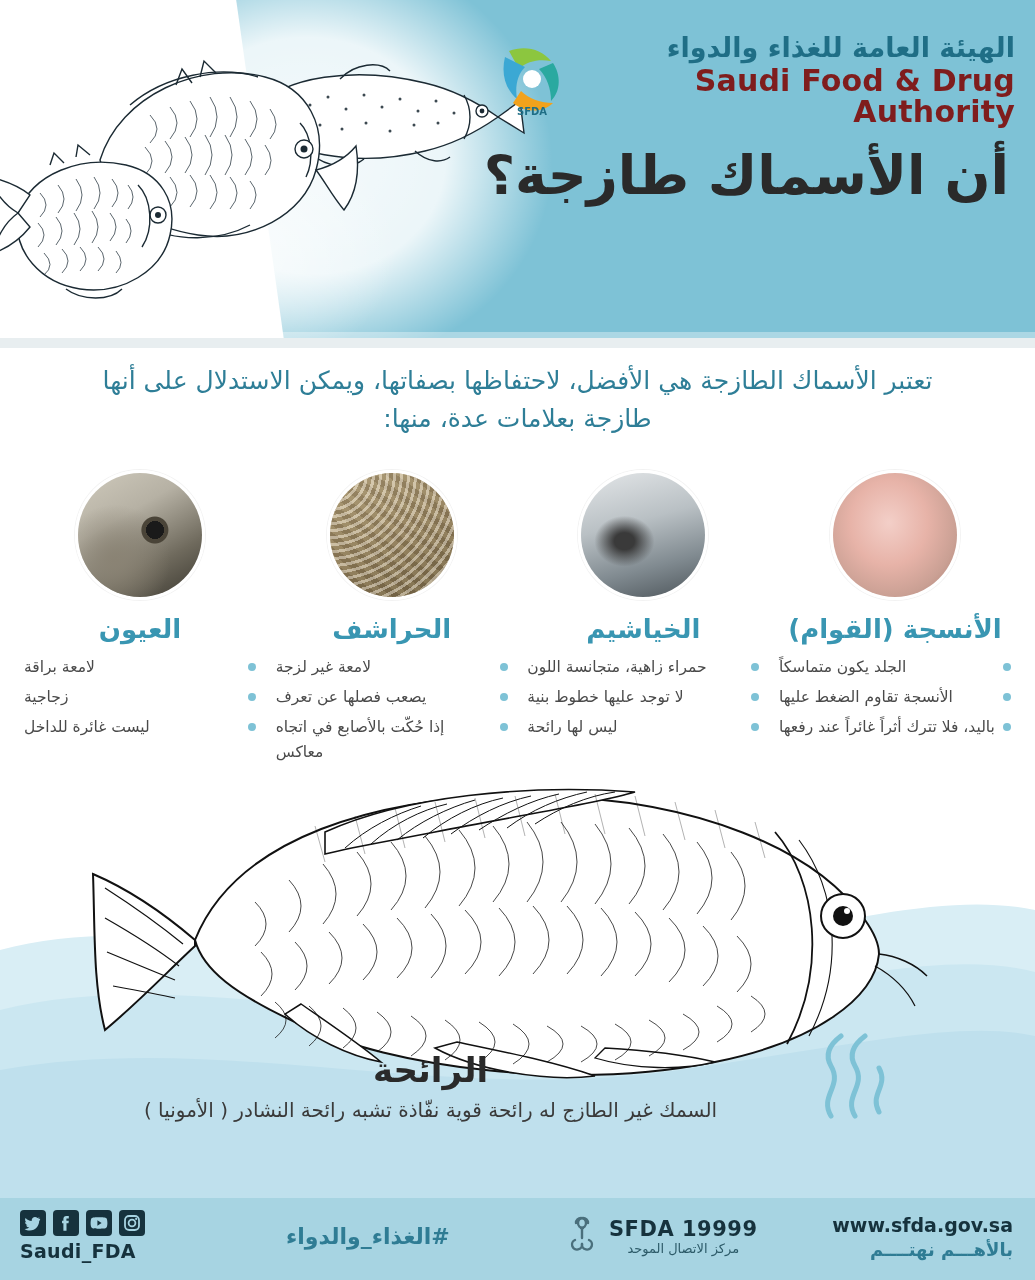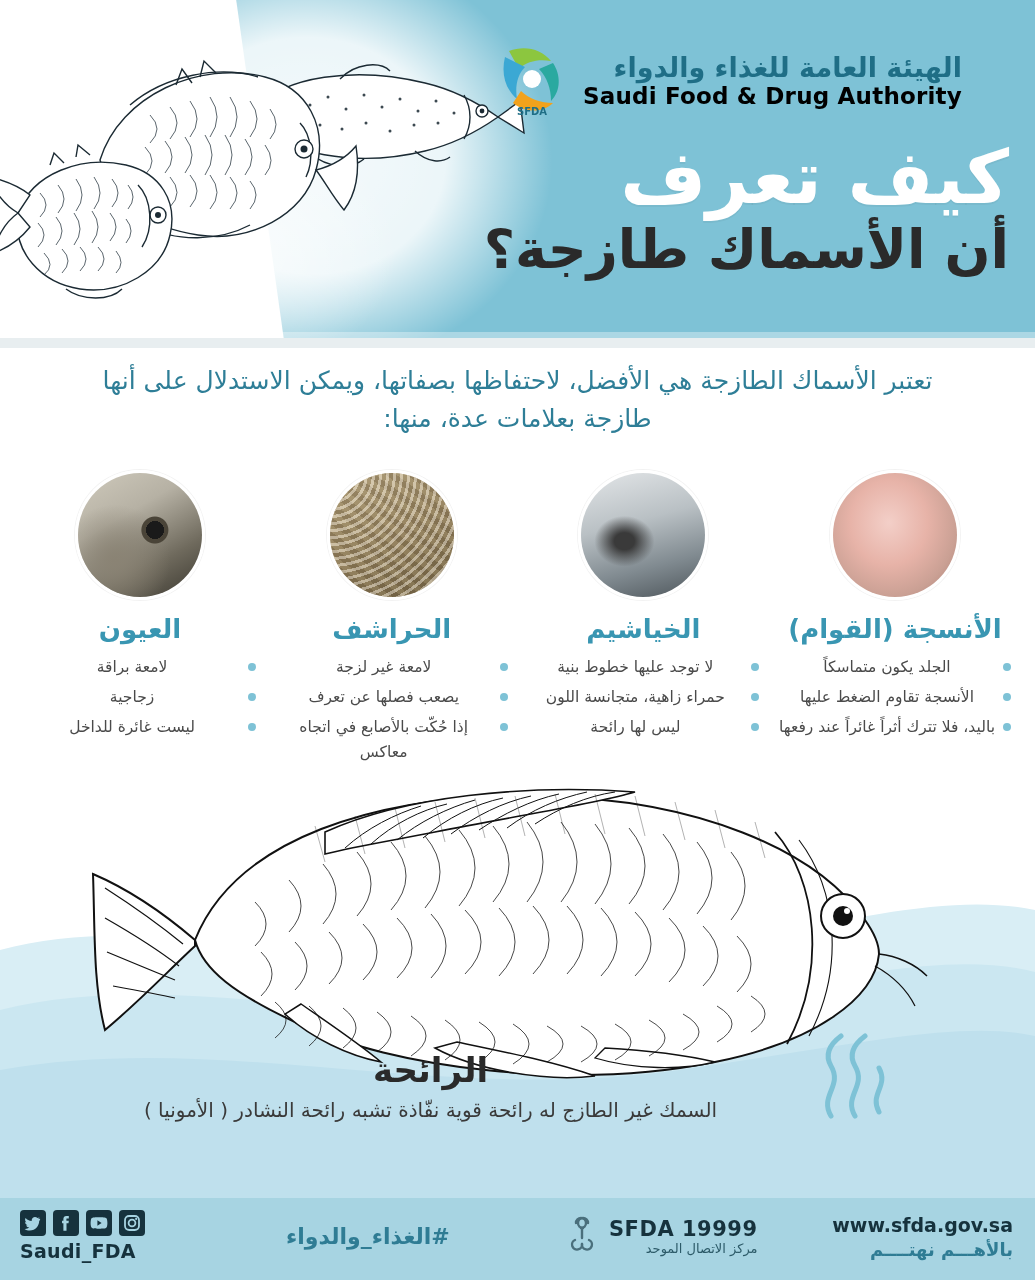--- a/index.html
+++ b/index.html
@@ -54,21 +54,21 @@
   .logo-block {
     position: absolute; right: 20px; top: 36px; width: 520px; height: 90px;
     display: flex; align-items: center; justify-content: flex-end; gap: 14px;
   }
   .logo-text { text-align: right; line-height: 1.05; }
   .logo-ar {
     font-size: 27px; font-weight: bold; color: #1f6e86; letter-spacing: 0px;
     direction: rtl;
   }
   .logo-en {
-    font-size: 23px; font-weight: bold; color: #000000; letter-spacing: .2px;
+    font-size: 30px; font-weight: bold; color: #7f1d1d; letter-spacing: .2px;
     direction: ltr; margin-top: 2px;
   }
   .logo-mark { width: 74px; height: 76px; position: relative; }
 
   
   .headline {
     position: absolute; right: 26px; top: 140px; width: 720px;
     text-align: right; direction: rtl;
   }
   .headline .line1 {
@@ -104,21 +104,21 @@
     overflow: hidden; position: relative;
   }
   .photo .ph-inner { position: absolute; inset: 0; }
   .col-title {
     font-size: 26px; font-weight: bold; color: #3996b2; margin-bottom: 10px;
     line-height: 1.2;
   }
   .col ul { list-style: none; }
   .col li {
     font-size: 15.5px; color: #4a4a4a; line-height: 1.6; margin-bottom: 5px;
-    position: relative; padding-right: 16px; text-align: center;
+    position: relative; padding-right: 16px; text-align: left;
   }
   .col li .dot {
     position: absolute; right: 0; top: 8px; width: 8px; height: 8px;
     border-radius: 50%; background: #7ec2d6;
   }
 
   
   .waves {
     position: absolute; left: 0; top: 880px; width: 1035px; height: 330px;
     overflow: hidden;
@@ -151,21 +151,21 @@
   .social-row svg { display: block; }
   .handle { font-size: 19px; font-weight: bold; color: #16323d; letter-spacing: .3px; }
   .hashtag {
     position: absolute; left: 286px; top: 26px; font-size: 22px; color: #2f7c94;
     font-weight: bold; direction: rtl;
   }
   .footer-center {
     position: absolute; left: 565px; top: 18px; display: flex; align-items: center;
     gap: 10px; direction: rtl;
   }
-  .fc-text { text-align: right; direction: rtl; }
+  .fc-text { text-align: center; direction: rtl; }
   .fc-num { font-size: 21px; font-weight: bold; color: #16323d; letter-spacing: .5px; direction: ltr; }
   .fc-sub { font-size: 13px; color: #2c5a68; }
   .footer-right {
     position: absolute; right: 22px; top: 16px; text-align: right; direction: rtl;
   }
   .site { font-size: 19px; font-weight: bold; color: #16323d; direction: ltr; }
   .slogan { font-size: 18px; color: #2f7c94; font-weight: bold; margin-top: 3px; }
 </style>
 </head>
 <body>
@@ -260,21 +260,20 @@
           <path d="M58,20 C66,32 66,48 56,58 C56,46 52,34 44,26 Z" fill="#2aa9a0"></path>
           <path d="M10,14 C6,30 10,46 22,56 C20,44 22,32 30,24 Z" fill="#3ba8d4"></path>
           <path d="M18,60 C30,70 48,70 58,60 C46,60 34,56 26,48 Z" fill="#f2a21c"></path>
           <circle cx="37" cy="36" r="9" fill="#ffffff"></circle>
           <text x="37" y="72" font-size="10" font-weight="bold" fill="#1f6e86" text-anchor="middle" font-family="DejaVu Sans, sans-serif">SFDA</text>
         </svg>
       </div>
     </div>
 
     <div class="headline">
-      <div class="line1">كيف تعرف</div>
       <div class="line2">أن الأسماك طازجة؟</div>
     </div>
 
     <div class="hero-bottom-strip"></div>
     <div class="hero-bottom-bar"></div>
   </div>
 
   <div class="intro">
     <p>تعتبر الأسماك الطازجة هي الأفضل، لاحتفاظها بصفاتها، ويمكن الاستدلال على أنها طازجة بعلامات عدة، منها:</p>
   </div>
@@ -312,22 +311,22 @@
     </div>
 
     <div class="col">
       <div class="photo">
         <div class="ph-inner" style="background:
             radial-gradient(ellipse at 35% 55%, #3a3a3a 0 10px, rgba(58,58,58,0) 30px),
             linear-gradient(165deg, #e3e6e8 0%, #b9c0c4 40%, #808a90 72%, #4d555a 100%);"></div>
       </div>
       <div class="col-title">الخياشيم</div>
       <ul>
+        <li><span class="dot"></span><span>حمراء زاهية، متجانسة اللون</span></li>
         <li><span class="dot"></span><span>لا توجد عليها خطوط بنية</span></li>
-        <li><span class="dot"></span><span>حمراء زاهية، متجانسة اللون</span></li>
         <li><span class="dot"></span><span>ليس لها رائحة</span></li>
       </ul>
     </div>
 
     <div class="col">
       <div class="photo">
         <div class="ph-inner" style="background:
             linear-gradient(115deg, rgba(190,40,40,0.85) 0 6px, rgba(190,40,40,0) 7px 100%),
             radial-gradient(ellipse at 45% 40%, #f3cfc8 0%, #e7b3a8 40%, #caa094 70%, #a8776c 100%);"></div>
       </div>

